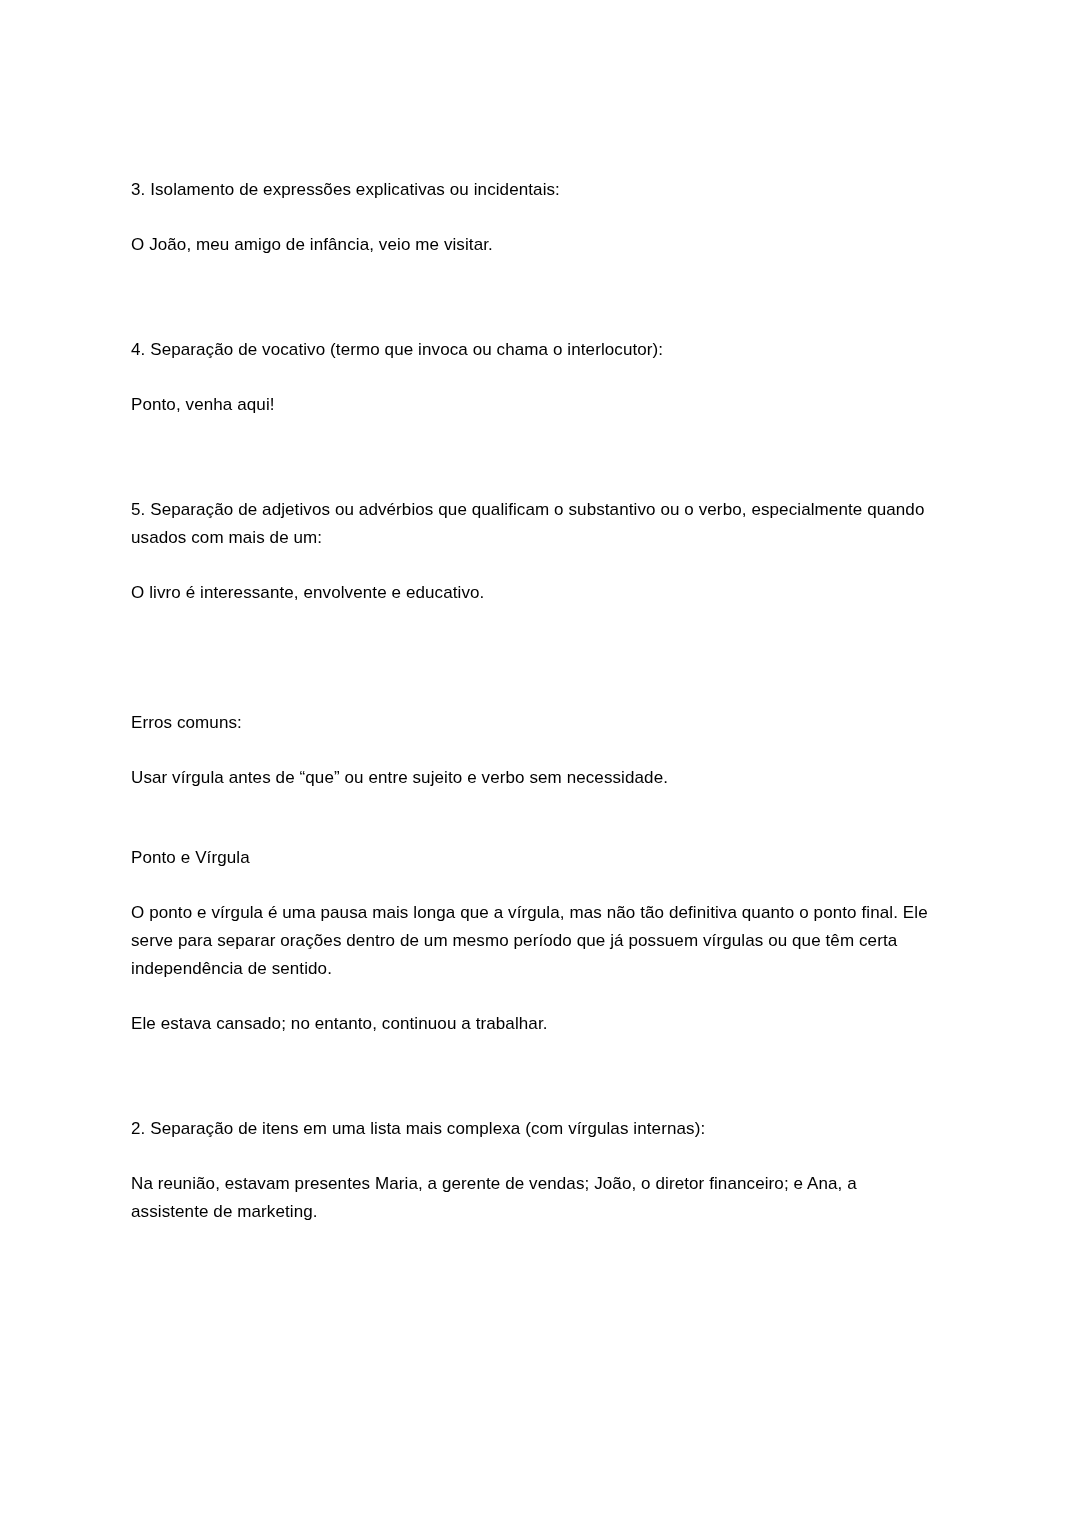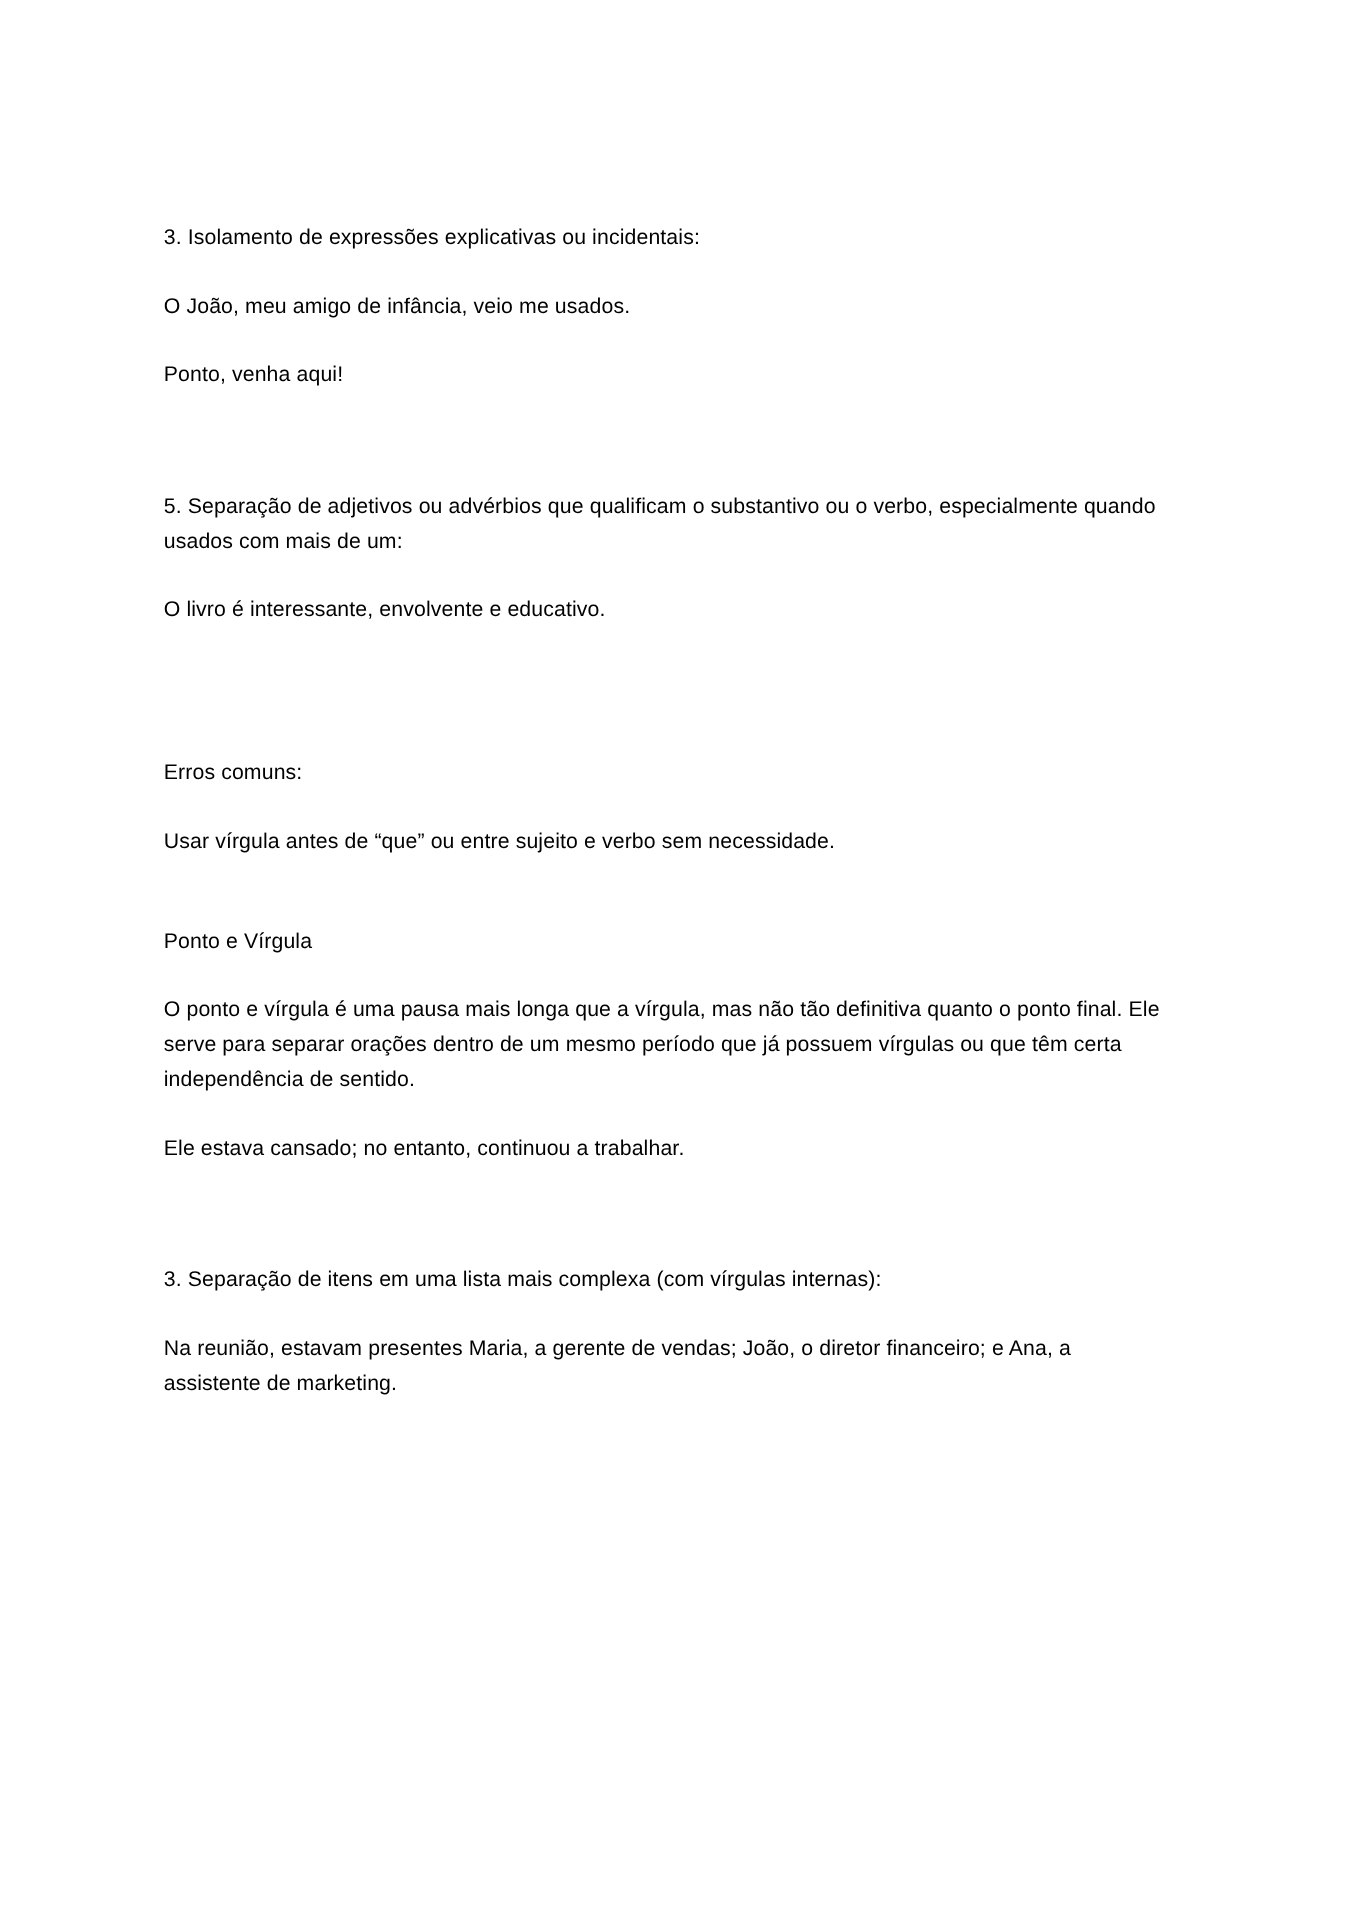--- a/index.html
+++ b/index.html
@@ -37,39 +37,40 @@
   .m-xl { margin-top: 102px !important; }  
 </style>
 </head>
 <body>
 
 <div class="page">
   <div class="doc-content">
 
     <p>3. Isolamento de expressões explicativas ou incidentais:</p>
 
-    <p class="m-n">O João, meu amigo de infância, veio me usados.</p>
+    <p class="m-n">O João, meu amigo de infância, veio me visitar.</p>
 
+    <p class="m-lg">4. Separação de vocativo (termo que invoca ou chama o interlocutor):</p>
 
     <p class="m-n">Ponto, venha aqui!</p>
 
     <p class="m-lg">5. Separação de adjetivos ou advérbios que qualificam o substantivo ou o verbo, especialmente quando usados com mais de um:</p>
 
     <p class="m-n">O livro é interessante, envolvente e educativo.</p>
 
     <p class="m-xl">Erros comuns:</p>
 
     <p class="m-n">Usar vírgula antes de “que” ou entre sujeito e verbo sem necessidade.</p>
 
     <p class="m-md">Ponto e Vírgula</p>
 
     <p class="m-n">O ponto e vírgula é uma pausa mais longa que a vírgula, mas não tão definitiva quanto o ponto final. Ele serve para separar orações dentro de um mesmo período que já possuem vírgulas ou que têm certa independência de sentido.</p>
 
 
 
     <p class="m-n">Ele estava cansado; no entanto, continuou a trabalhar.</p>
 
-    <p class="m-lg">3. Separação de itens em uma lista mais complexa (com vírgulas internas):</p>
+    <p class="m-lg">2. Separação de itens em uma lista mais complexa (com vírgulas internas):</p>
 
     <p class="m-n">Na reunião, estavam presentes Maria, a gerente de vendas; João, o diretor financeiro; e Ana, a assistente de marketing.</p>
 
   </div>
 </div>
 
 </body></html>

